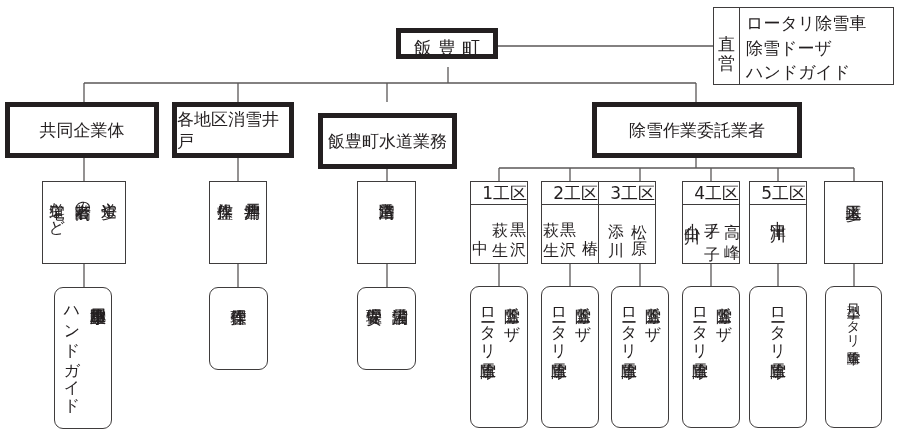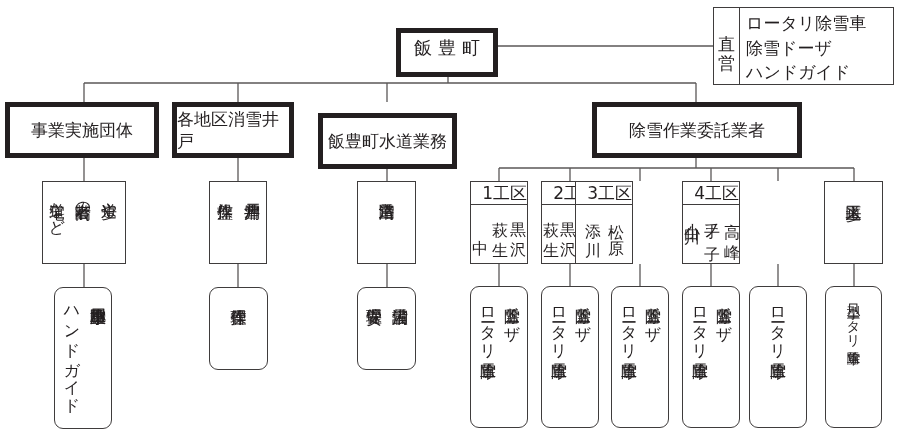--- a/index.html
+++ b/index.html
@@ -13,21 +13,21 @@
   .thin  { position:absolute; box-sizing:border-box; border:1.3px solid #3f3c3c; background:#fff; }
   .round { border-radius:9px; }
 
   .hl { position:absolute; left:0; right:0; text-align:center; white-space:nowrap; }
 
   .v { position:absolute; writing-mode:vertical-rl; font-size:16px; line-height:18px;
        white-space:nowrap; color:#231f20; }
   .vc { left:50%; transform:translateX(-50%); }
 
   
-  #root { left:396px; top:28px; width:102px; height:49px; }
+  #root { left:396px; top:28px; width:102px; height:31px; }
   #root .t { font-size:18px; line-height:29px; letter-spacing:6px; padding-left:6px; }
 
   
   #direct { left:713px; top:7px; width:181px; height:78px; }
   #direct .div { position:absolute; left:25px; top:0; bottom:0; border-left:1.3px solid #3f3c3c; }
   #direct .hdr { left:4px; top:14px; font-size:17px; letter-spacing:18px; }
   #direct .items { position:absolute; left:32px; top:3px; font-size:17px; line-height:24.5px; white-space:nowrap; }
 
   
   .lv2 { top:102px; height:56px; }
@@ -45,21 +45,21 @@
   #s1 { left:209px; width:58px; }
   #s2 { left:357px; width:59px; }
   #e0 { left:54px; width:58px; height:142px; }
   #e1 { left:209px; width:59px; height:83px; }
   #e2 { left:357px; width:59px; height:83px; }
 
   
   .dist { top:181px; height:83px; width:58px; }
   .dist .head { position:absolute; left:0; right:0; top:0; height:22px; border-bottom:1.3px solid #3f3c3c;
                 text-align:right; font-size:17px; line-height:22px; white-space:nowrap; }
-  #d0 { left:470px; } #d1 { left:541px; } #d2 { left:575px;padding-left:32px; } #d3 { left:682px;text-decoration:underline; } #d4 { left:749px; } #d5 { left:824px; width:59px; }
+  #d0 { left:470px; } #d1 { left:541px; } #d2 { left:598px;padding-left:32px; } #d3 { left:682px;text-decoration:underline; } #d4 { left:749px; } #d5 { left:824px; width:59px; }
   .deq { top:286px; height:142px; width:58px; }
   #q0 { left:470px; } #q1 { left:541px; } #q2 { left:611px; } #q3 { left:682px; } #q4 { left:749px; } #q5 { left:825px; width:57px; }
   .eqR { left:32px; top:9px; }
   .eqL { left:8px; top:9px; }
   .small { font-size:13.5px; line-height:15px; }
 </style>
 </head>
 <body>
 
 <div id="canvas">
@@ -103,21 +103,21 @@
     <div class="div"></div>
     <div class="items">
       <div>ロータリ除雪車</div>
       <div>除雪ドーザ</div>
       <div>ハンドガイド</div>
     </div>
   </div>
 
   <div id="b0" class="thick lv2">
     <div class="lines">
-      <div>事業実施団体</div>
+      <div>共同企業体</div>
     </div>
   </div>
   <div id="b1" class="thick lv2">
     <div class="lines">
       <div>各地区消雪井戸</div>
     </div>
   </div>
   <div id="b2" class="thick lv2">
     <div class="lines">
       <div>飯豊町水道業務</div>
@@ -170,20 +170,24 @@
     <div class="head">3工区</div>
     <div class="v" style="left:31px;top:29px;letter-spacing:18px;">松原</div>
     <div class="v" style="left:8px;top:29px;letter-spacing:18px;">添川</div>
   </div>
   <div id="d3" class="thin dist">
     <div class="head">4工区</div>
     <div class="v" style="left:40px;top:28px;letter-spacing:22px;">高峰</div>
     <div class="v" style="left:20px;top:28px;letter-spacing:3px;">手ノ子</div>
     <div class="v" style="left:0px;top:28px;letter-spacing:3px;">小白川</div>
   </div>
+  <div id="d4" class="thin dist">
+    <div class="head">5工区</div>
+    <div class="v vc" style="top:26px;letter-spacing:3px;">中津川</div>
+  </div>
   <div id="d5" class="thin dist">
     <div class="v vc" style="top:11px;">歩道工区</div>
   </div>
 
   <div id="q0" class="thin round deq">
     <div class="v eqR">除雪ドーザ</div>
     <div class="v eqL">ロータリ除雪車</div>
   </div>
   <div id="q1" class="thin round deq">
     <div class="v eqR">除雪ドーザ</div>

